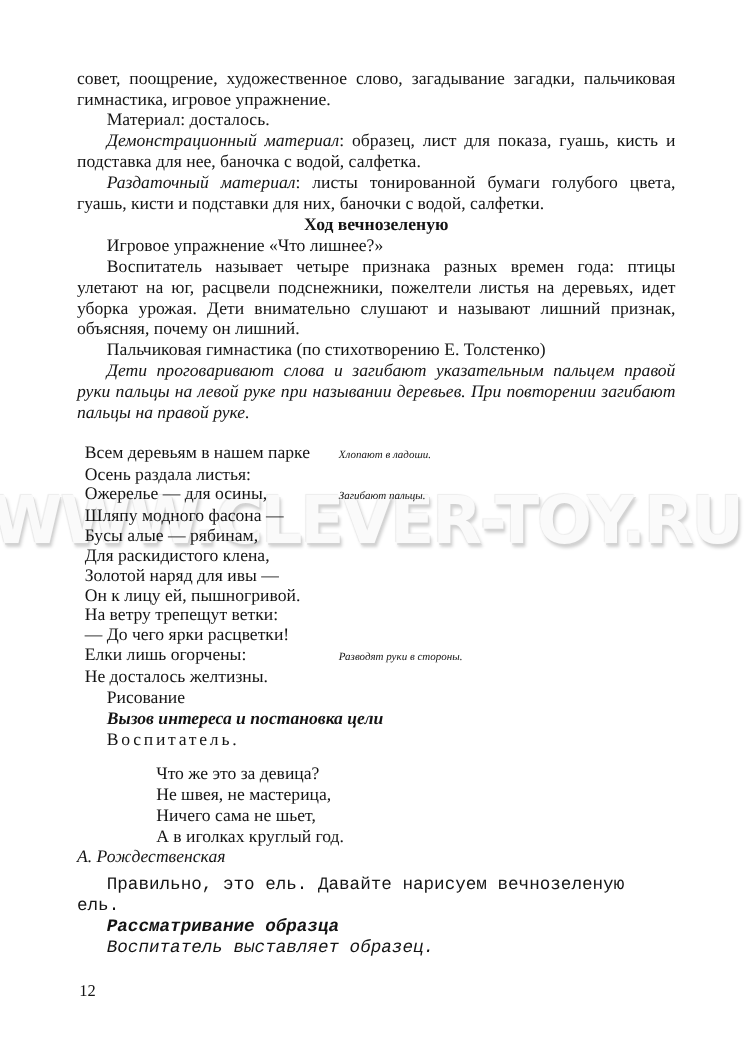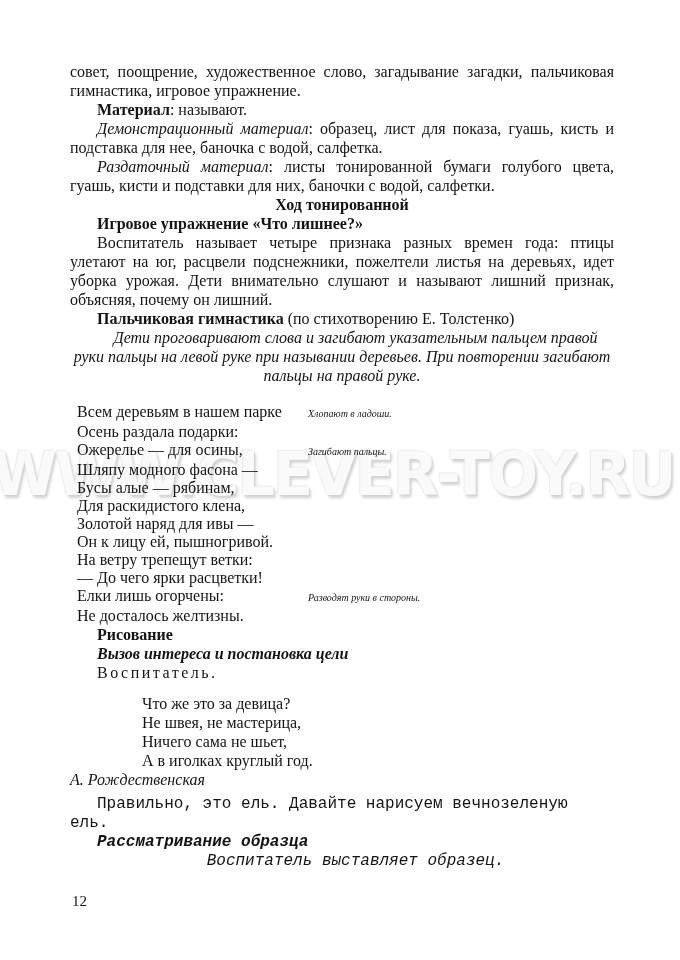--- a/index.html
+++ b/index.html
@@ -35,22 +35,22 @@
     left: 70px;
     top: 62px;
     width: 544px;
     z-index: 1;
     font-size: 16px;
     line-height: 19px;
   }
   .content p { margin: 0; }
   .just { text-align: justify; }
   .ind  { text-indent: 27px; }
-  .b    { font-weight: bold; }
-  .i    { font-style: italic; text-align: center; }
+  .b    { font-weight: normal; }
+  .i    { font-style: italic; }
   .bi   { font-weight: bold; font-style: italic; }
   .heading {
     text-align: center;
     font-weight: bold;
     margin: 14px 0 8px 0;
   }
   .poem { margin-top: 18px; line-height: 18px; padding-left: 7px; }
   .poem-row { display: flex; align-items: baseline; }
   .poem-text { display: inline-block; width: 231px; flex: 0 0 231px; }
   .poem-action {
@@ -75,43 +75,43 @@
 <body>
 
 <div class="page">
 
   <div class="watermark">WWW.CLEVER-TOY.RU</div>
 
   <div class="content">
 
     <p class="just">совет, поощрение, художественное слово, загадывание загадки, пальчиковая гимнастика, игровое упражнение.</p>
 
-    <p class="ind"><span class="b">Материал</span><span>: называют.</span></p>
+    <p class="ind"><span class="b">Материал</span><span>: досталось.</span></p>
 
     <p class="ind just"><span class="i">Демонстрационный материал</span><span>: образец, лист для показа, гуашь, кисть и подставка для нее, баночка с водой, салфетка.</span></p>
 
     <p class="ind just"><span class="i">Раздаточный материал</span><span>: листы тонированной бумаги голубого цвета, гуашь, кисти и подставки для них, баночки с водой, салфетки.</span></p>
 
-    <p class="heading">Ход тонированной</p>
+    <p class="heading">Ход вечнозеленую</p>
 
     <p class="ind b">Игровое упражнение «Что лишнее?»</p>
 
     <p class="ind just">Воспитатель называет четыре признака разных времен года: птицы улетают на юг, расцвели подснежники, пожелтели листья на деревьях, идет уборка урожая. Дети внимательно слушают и называют лишний признак, объясняя, почему он лишний.</p>
 
     <p class="ind"><span class="b">Пальчиковая гимнастика</span><span> (по стихотворению Е. Толстенко)</span></p>
 
     <p class="ind just i">Дети проговаривают слова и загибают указательным пальцем правой руки пальцы на левой руке при назывании деревьев. При повторении загибают пальцы на правой руке.</p>
 
     <div class="poem">
       <div class="poem-row">
         <span class="poem-text">Всем деревьям в нашем парке</span>
         <span class="poem-action">Хлопают в ладоши.</span>
       </div>
       <div class="poem-row">
-        <span class="poem-text">Осень раздала подарки:</span>
+        <span class="poem-text">Осень раздала листья:</span>
         <span class="poem-action"></span>
       </div>
       <div class="poem-row">
         <span class="poem-text">Ожерелье — для осины,</span>
         <span class="poem-action">Загибают пальцы.</span>
       </div>
       <div class="poem-row">
         <span class="poem-text">Шляпу модного фасона —</span>
         <span class="poem-action"></span>
       </div>

